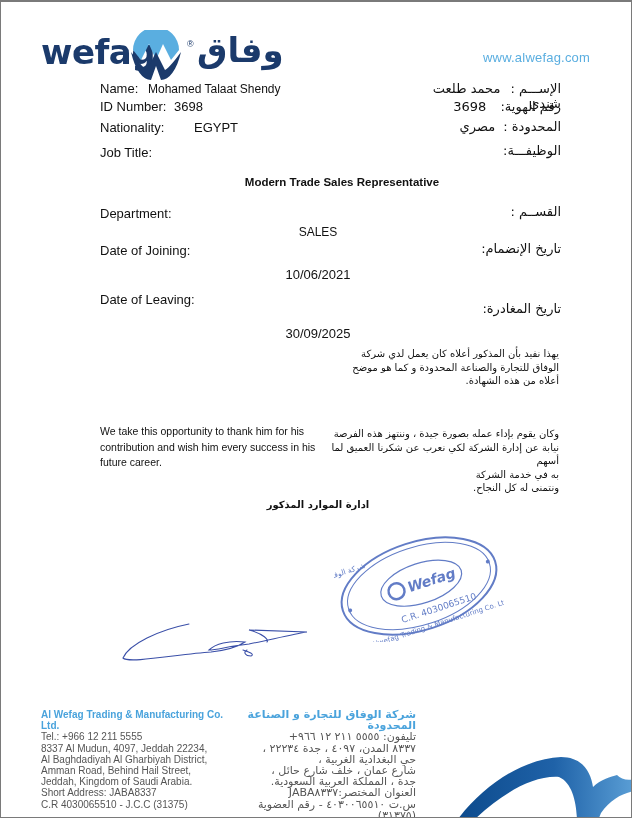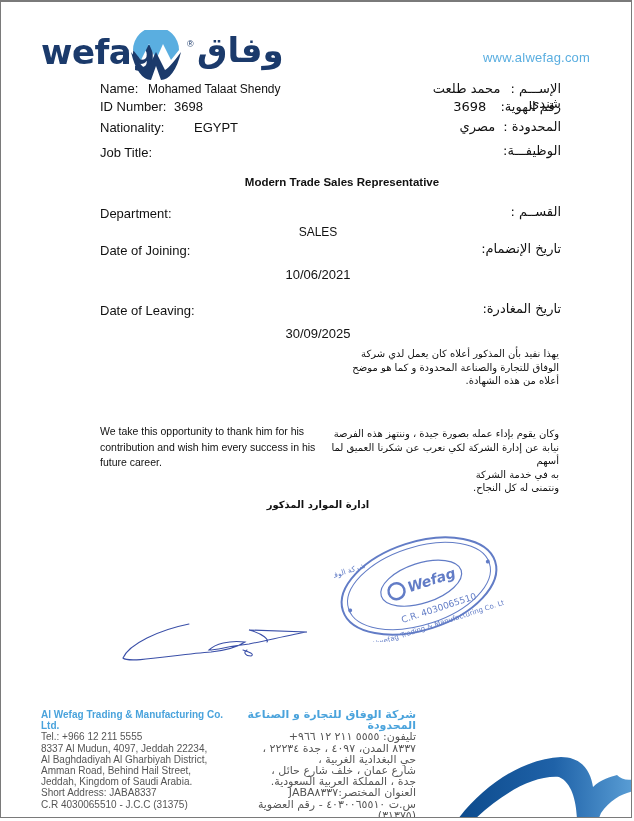--- a/index.html
+++ b/index.html
@@ -65,21 +65,21 @@
   <div class="abs center bold" style="top:174px; font-size:11.5px;">Modern Trade Sales Representative</div>
 
   <div class="abs lbl" style="left:99px; top:204px;">Department:</div>
   <div class="abs lbl-ar" style="left:440px; top:202px; width:120px;">القســم :</div>
   <div class="abs center" style="top:223px; font-size:12px;">SALES</div>
 
   <div class="abs lbl" style="left:99px; top:241px;">Date of Joining:</div>
   <div class="abs lbl-ar" style="left:440px; top:239px; width:120px;">تاريخ الإنضمام:</div>
   <div class="abs center" style="top:265px;">10/06/2021</div>
 
-  <div class="abs lbl" style="left:99px; top:301px;">Date of Leaving:</div>
+  <div class="abs lbl" style="left:99px; top:290px;">Date of Leaving:</div>
   <div class="abs lbl-ar" style="left:440px; top:299px; width:120px;">تاريخ المغادرة:</div>
   <div class="abs center" style="top:324px;">30/09/2025</div>
 
   <div class="abs para" style="left:99px; top:422px; width:222px;">We take this opportunity to thank him for his contribution and wish him every success in his future career.</div>
 
   <div class="abs para-ar" style="left:340px; top:345px; width:218px;">يهذا نفيد بأن المذكور أعلاه كان يعمل لدي شركة الوفاق للتجارة والصناعة المحدودة و كما هو موضح أعلاه من هذه الشهادة.</div>
   <div class="abs para-ar" style="left:330px; top:425px; width:228px;">
     <div>وكان يقوم بإداء عمله بصورة جيدة ، وننتهز هذه الفرصة</div>
     <div>نيابة عن إدارة الشركة لكي نعرب عن شكرنا العميق لما أسهم</div>
     <div>به في خدمة الشركة</div>

